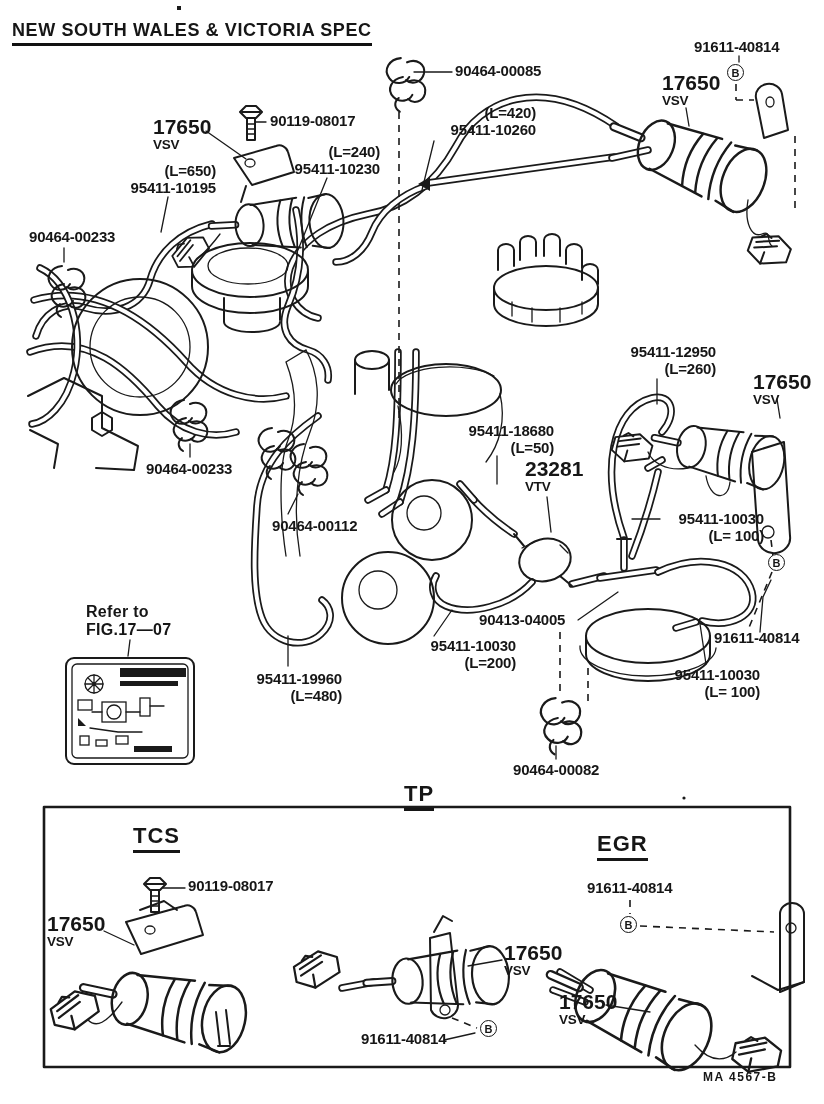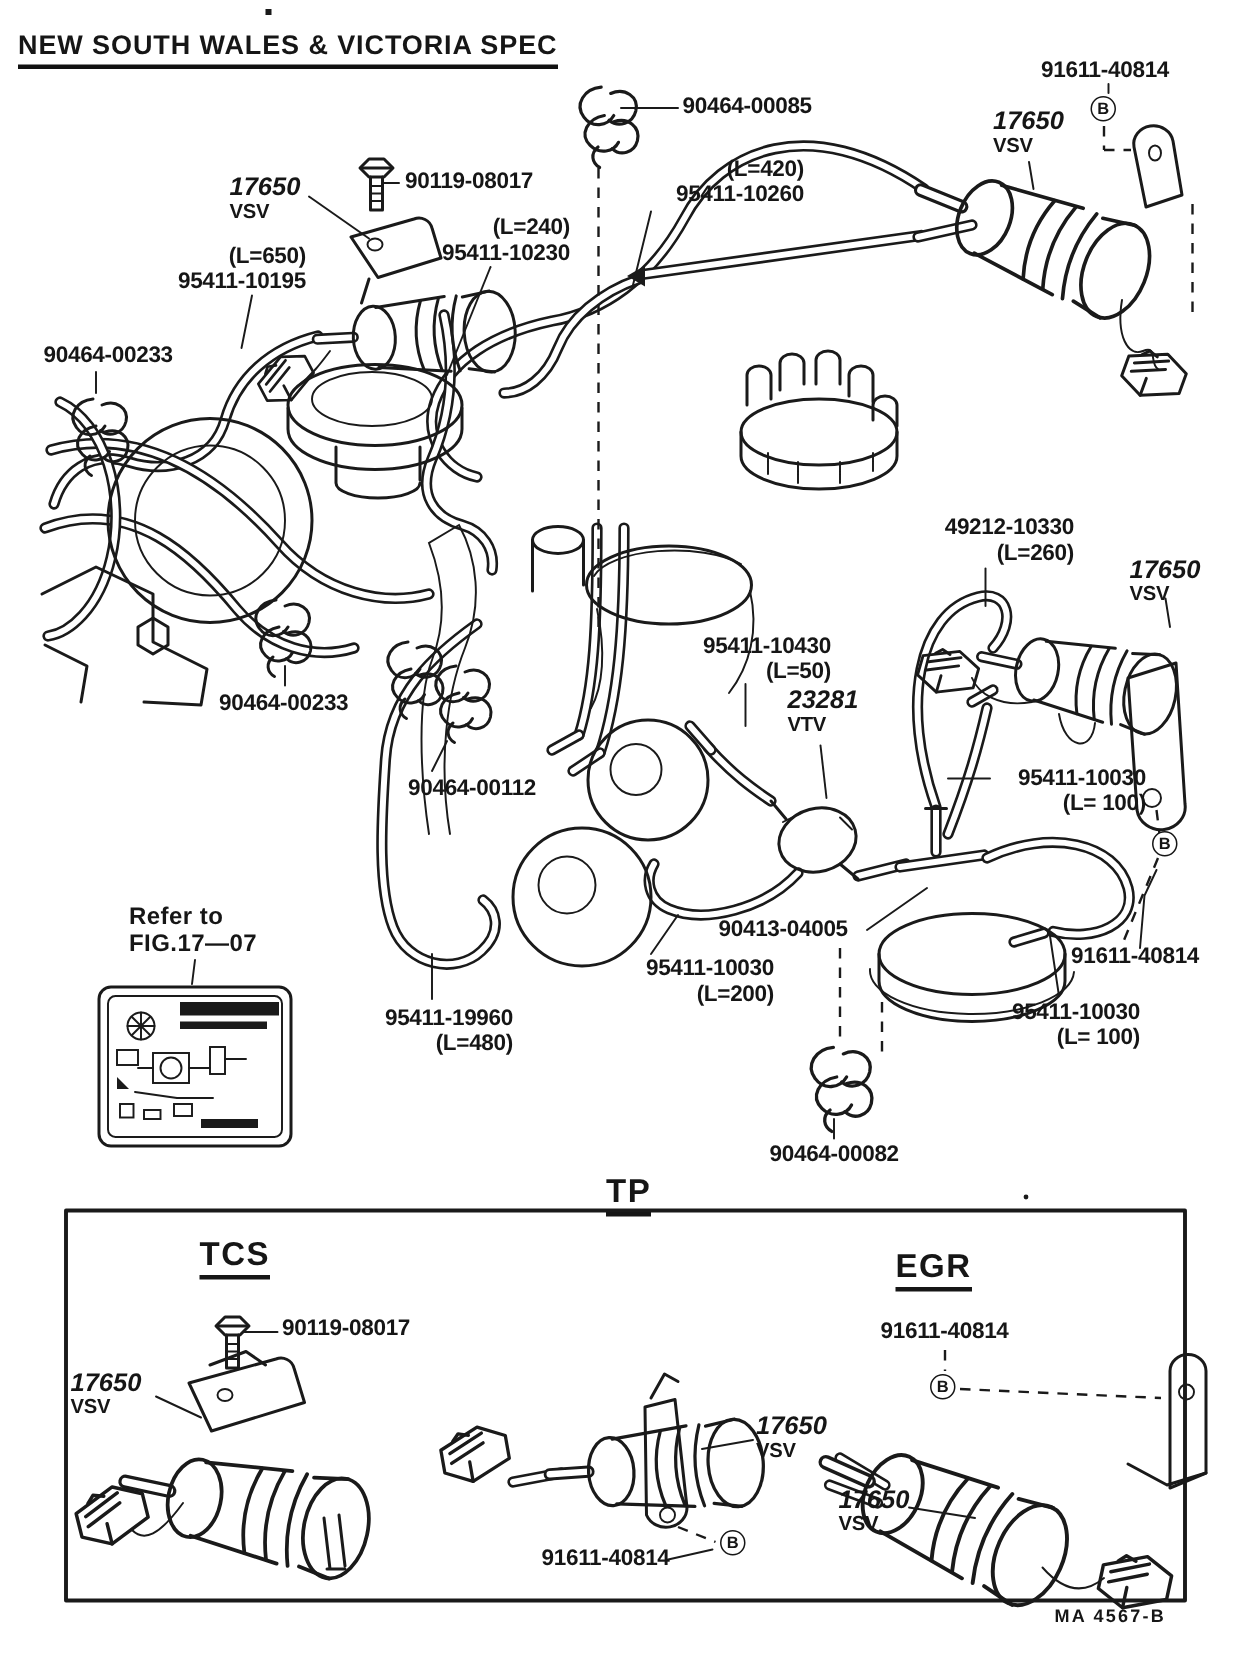--- a/index.html
+++ b/index.html
@@ -10,21 +10,21 @@
   .thin{stroke:#1a1a1a;stroke-width:1.3;fill:none;stroke-linecap:round;}
   .tube-o{stroke:#1a1a1a;stroke-width:7.5;fill:none;stroke-linecap:round;}
   .tube-i{stroke:#ffffff;stroke-width:4;fill:none;stroke-linecap:round;}
   .dash{stroke:#1a1a1a;stroke-width:1.6;stroke-dasharray:7 6;fill:none;}
   .fillb{fill:#1a1a1a;stroke:none;}
   .part{position:absolute;font-weight:bold;font-size:15px;letter-spacing:-0.2px;
         white-space:nowrap;line-height:1.12;}
   .part .l{display:block;}
   .ctr{text-align:right;}
   .rgt{text-align:right;}
-  .code{font-size:17px;letter-spacing:0;line-height:1.0;font-style:italic;}
+  .code{font-size:21px;letter-spacing:0;line-height:1.0;}
   .sub{font-size:13.5px;line-height:1.0;margin-top:1px;}
   .hdr{font-size:22px;border-bottom:3px solid #161616;padding-bottom:1px;letter-spacing:1px;}
   .title{font-size:18px;letter-spacing:0.6px;border-bottom:3.5px solid #111;padding-bottom:3px;}
   .ma{font-size:12px;letter-spacing:1.5px;}
   .refer{font-size:16px;letter-spacing:0.3px;}
   .cb{position:absolute;width:17px;height:17px;border:1.9px solid #161616;border-radius:50%;
       font-size:11px;font-weight:bold;display:flex;align-items:center;justify-content:center;
       background:#fff;box-sizing:border-box;}
 </style>
 </head>
@@ -347,39 +347,39 @@
 <div class="part ctr" style="left:428px;top:105px;width:108px">
   <span class="l">(L=420)</span>
   <span class="l">95411-10260</span>
 </div>
 
 <div class="part rgt" style="left:282px;top:144px;width:98px">
   <span class="l">(L=240)</span>
   <span class="l">95411-10230</span>
 </div>
 
-<div class="part rgt" style="left:104px;top:163px;width:100px">
+<div class="part rgt" style="left:116px;top:163px;width:100px">
   <span class="l">(L=650)</span>
   <span class="l">95411-10195</span>
 </div>
 
 <div class="part" style="left:29px;top:229px">90464-00233</div>
 
 <div class="part ctr" style="left:614px;top:344px;width:102px">
-  <span class="l">49212-10330</span>
+  <span class="l">95411-12950</span>
   <span class="l">(L=260)</span>
 </div>
 
 <div class="part" style="left:753px;top:371px">
   <span class="code l">17650</span>
   <span class="sub l">VSV</span>
 </div>
 
 <div class="part ctr" style="left:452px;top:423px;width:102px">
-  <span class="l">95411-10430</span>
+  <span class="l">95411-18680</span>
   <span class="l">(L=50)</span>
 </div>
 
 <div class="part" style="left:525px;top:458px">
   <span class="code l">23281</span>
   <span class="sub l">VTV</span>
 </div>
 
 <div class="part" style="left:146px;top:461px">90464-00233</div>
 

